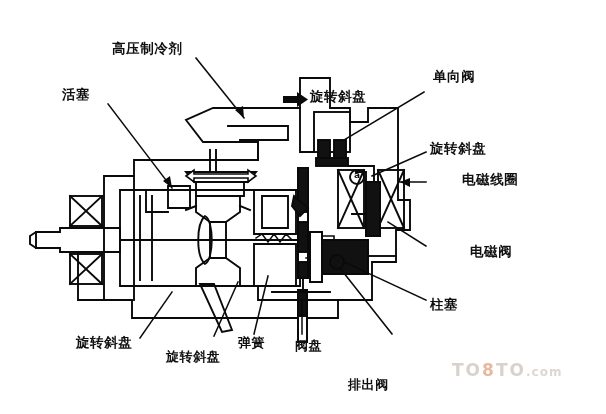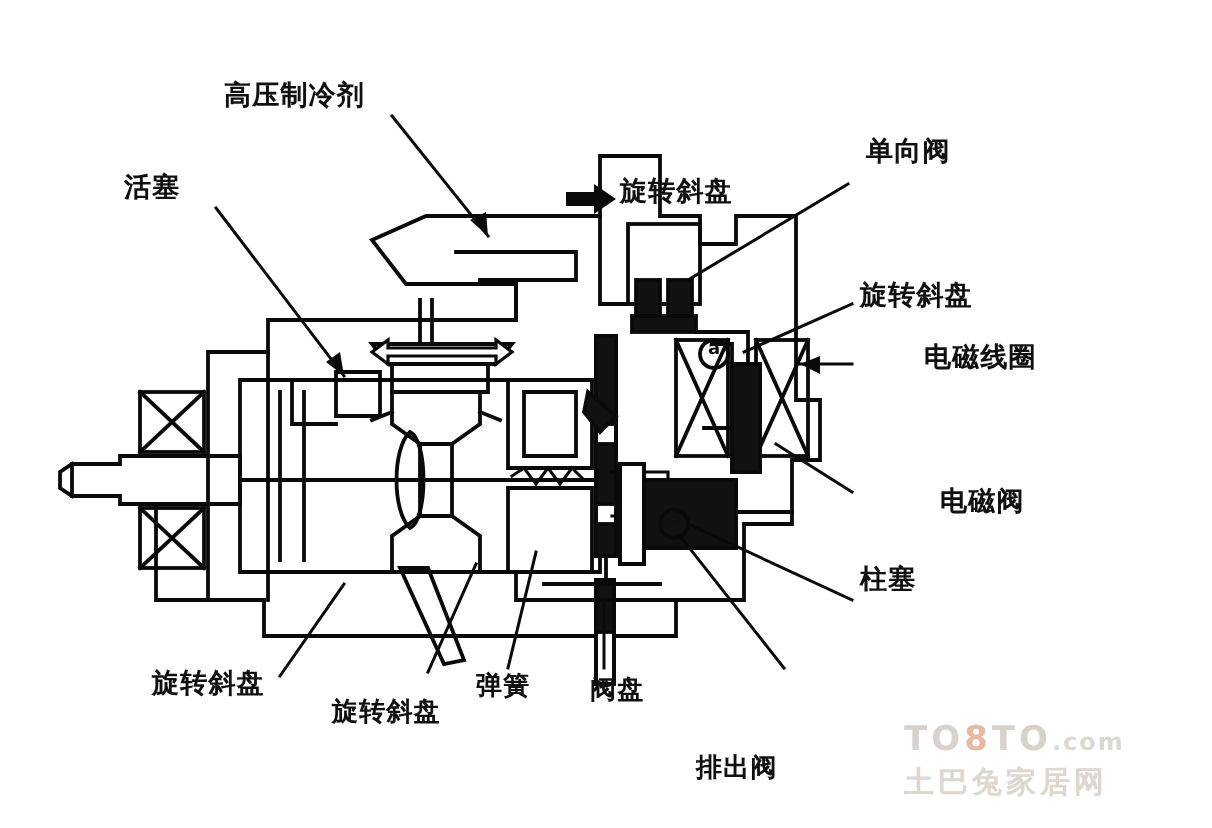--- a/index.html
+++ b/index.html
@@ -194,29 +194,28 @@
     </g>
   </svg>
 
   <div class="lbl" style="left:112px;top:42px;">高压制冷剂</div>
   <div class="lbl" style="left:62px;top:88px;">活塞</div>
   <div class="lbl" style="left:310px;top:90px;">旋转斜盘</div>
   <div class="lbl" style="left:433px;top:70px;">单向阀</div>
   <div class="lbl" style="left:430px;top:142px;">旋转斜盘</div>
   <div class="lbl" style="left:430px;top:173px;margin-left:32px;">电磁线圈</div>
   <div class="lbl" style="left:430px;top:245px;padding-left:40px;">电磁阀</div>
-  <div class="lbl" style="left:430px;top:284px;">柱塞</div>
+  <div class="lbl" style="left:430px;top:298px;">柱塞</div>
 
   <div class="lbl" style="left:76px;top:336px;">旋转斜盘</div>
   <div class="lbl sm" style="left:166px;top:350px;">旋转斜盘</div>
   <div class="lbl sm" style="left:238px;top:337px;font-family:Liberation Mono, monospace;">弹簧</div>
   <div class="lbl sm" style="left:283px;top:339px;margin-left:12px;">阀盘</div>
   <div class="lbl sm" style="left:348px;top:338px;margin-top:40px;">排出阀</div>
 
   <div class="lbl" style="left:354px;top:171px;font-size:9px;">a</div>
   <div class="lbl" style="left:334px;top:256px;font-size:9px;">b</div>
 
   <div class="wm wm-top">
     <span>TO</span><span class="rab">8</span><span>TO</span><span class="dom">.com</span>
   </div>
-  <div class="wm wm-bot">土巴兔家居网</div>
 
 </div>
 
 </body></html>

